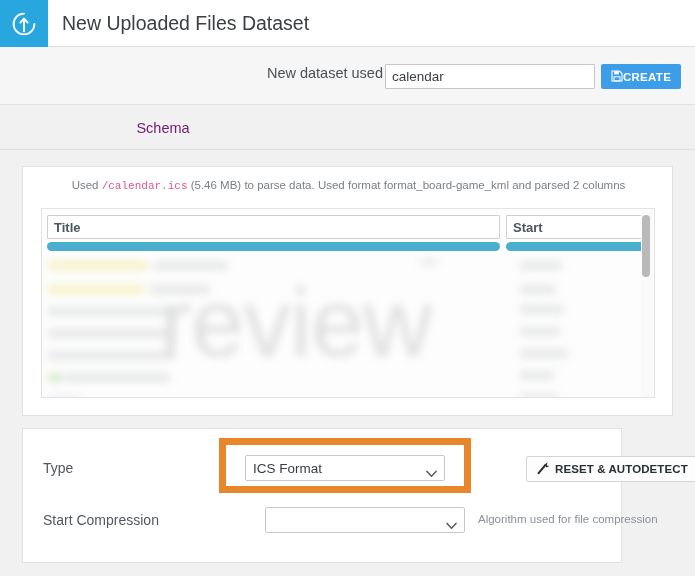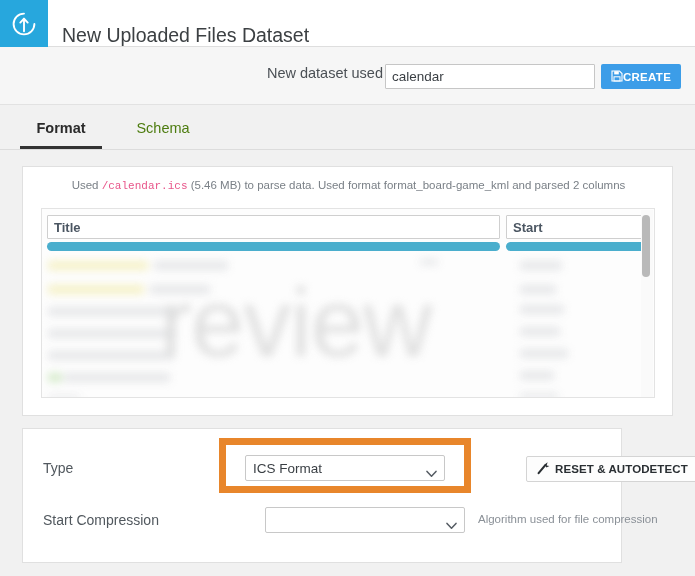--- a/index.html
+++ b/index.html
@@ -33,21 +33,21 @@
     height: 47px;
     background: #27a7dd;
     display: flex;
     align-items: center;
     justify-content: center;
   }
   .brand-tile svg { display: block; }
   .app-title {
     position: absolute;
     left: 62px;
-    top: 12px;
+    top: 0;
     height: 37px;
     line-height: 47px;
     font-size: 19.5px;
     font-weight: 400;
     color: #3c4043;
     white-space: nowrap;
   }
 
   
   .namerow {
@@ -132,21 +132,21 @@
     width: 82px;
     text-align: center;
     color: #2b2b2b;
     font-weight: 700;
     border-bottom: 3px solid #333333;
   }
   .tab-schema {
     left: 120px;
     width: 86px;
     text-align: center;
-    color: #4d7c0f;
+    color: #701a75;
     font-weight: 400;
   }
 
   
   .card {
     position: absolute;
     background: #ffffff;
     border: 1px solid #e0e0e0;
     box-sizing: border-box;
   }
@@ -374,21 +374,20 @@
     <svg width="12" height="12" viewBox="0 0 12 12" aria-hidden="true">
       <path d="M1 1 H8.5 L11 3.5 V11 H1 Z" fill="none" stroke="#ffffff" stroke-width="1.1"></path>
       <rect x="3.2" y="1.2" width="4.6" height="3.2" fill="#ffffff"></rect>
       <rect x="3" y="6.8" width="6" height="4.2" fill="none" stroke="#ffffff" stroke-width="1"></rect>
     </svg>
   </span>
   <span>CREATE</span>
 </button>
 
 <div class="tabs">
-  <div class="tab tab-format">Format</div>
   <div class="tab tab-schema">Schema</div>
 </div>
 
 <div class="card preview-card">
 
   <div class="parse-note">
     <span>Used </span><span class="file">/calendar.ics</span><span> (5.46 MB) to parse data. Used format format_board-game_kml and parsed 2 columns</span>
   </div>
 
   <div class="preview-frame">

